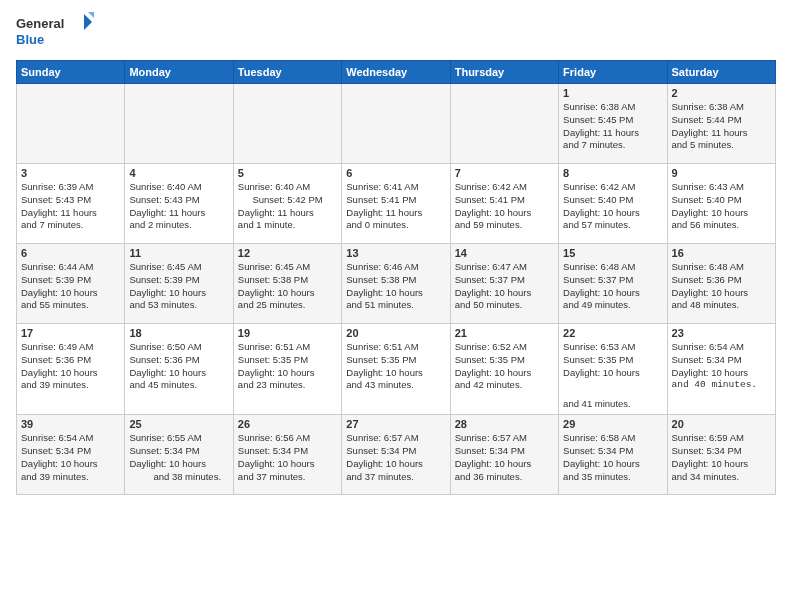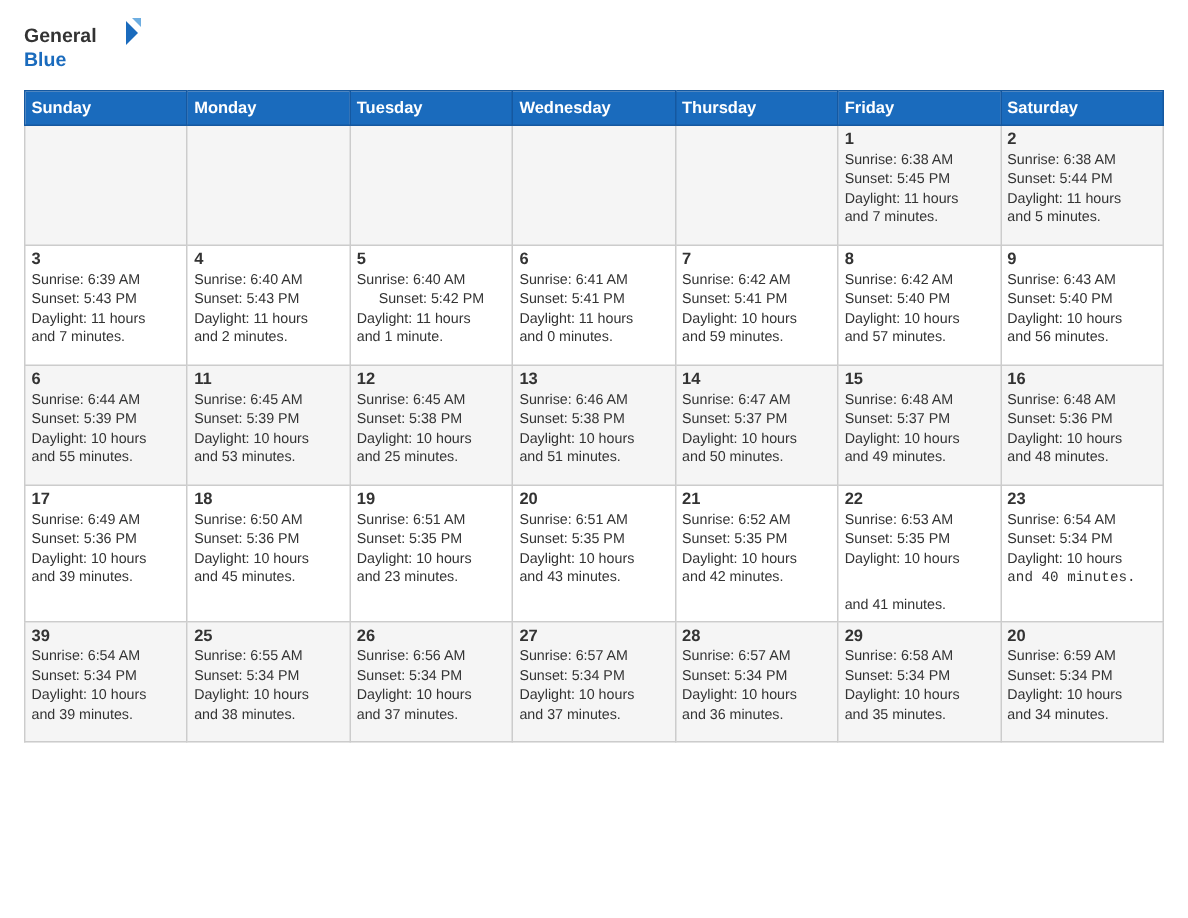--- a/index.html
+++ b/index.html
@@ -289,21 +289,21 @@
             <span style="display: block; line-height: 1.35;">Sunrise: 6:54 AM</span>
             <span style="display: block; line-height: 1.35;">Sunset: 5:34 PM</span>
             <span style="display: block; line-height: 1.35;">Daylight: 10 hours</span>
             <span style="display: block; line-height: 1.35;">and 39 minutes.</span>
           </td>
           <td>
             <span class="day-num">25</span>
             <span style="display: block; line-height: 1.35;">Sunrise: 6:55 AM</span>
             <span style="display: block; line-height: 1.35;">Sunset: 5:34 PM</span>
             <span style="display: block; line-height: 1.35;">Daylight: 10 hours</span>
-            <span style="display: block; line-height: 1.35;">and 38 minutes.</span>
+            <span style="display: block; line-height: 1.35; margin-left: 24px;">and 38 minutes.</span>
           </td>
           <td>
             <span class="day-num">26</span>
             <span style="display: block; line-height: 1.35;">Sunrise: 6:56 AM</span>
             <span style="display: block; line-height: 1.35;">Sunset: 5:34 PM</span>
             <span style="display: block; line-height: 1.35;">Daylight: 10 hours</span>
             <span style="display: block; line-height: 1.35;">and 37 minutes.</span>
           </td>
           <td>
             <span class="day-num">27</span>

